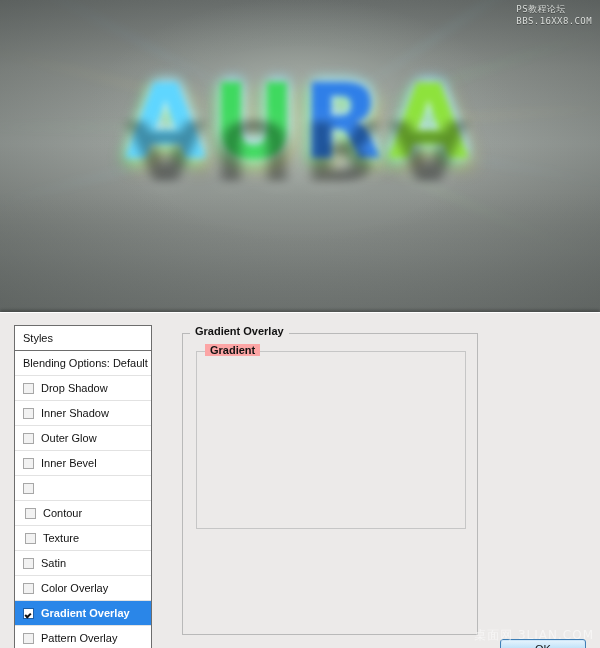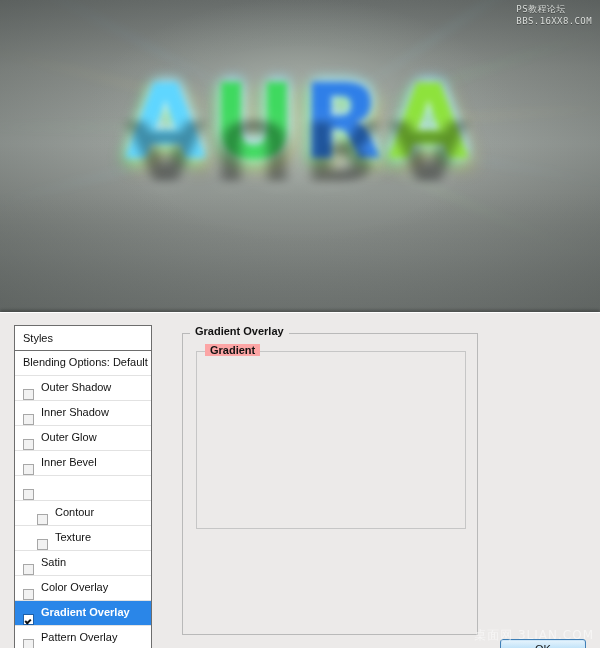--- a/index.html
+++ b/index.html
@@ -102,24 +102,24 @@
   }
   .styles-head{
     height:25px;line-height:25px;padding-left:8px;
     border-bottom:1px solid #6d6d6d;background:#fff;
     font-size:11px;color:#111;box-sizing:border-box;
   }
   .styles-row{
     height:25px;line-height:25px;padding-left:8px;
     border-bottom:1px solid #e2e2e2;box-sizing:border-box;
     font-size:11px;color:#111;white-space:nowrap;
-    display:flex;align-items:flex-end;
+    display:flex;align-items:center;
   }
   .styles-row.blending{font-weight:normal;padding-left:8px;}
-  .styles-row.indent{padding-left:22px;}
+  .styles-row.indent{padding-left:10px;}
   .styles-row.selected{background:#2a86e8;color:#fff;font-weight:bold;}
   .sb{
     width:11px;height:11px;border:1px solid #a7a7a7;background:#f2f2f2;
     display:inline-block;margin-right:7px;box-sizing:border-box;
     position:relative;flex:0 0 auto;
   }
   .styles-row.selected .sb{background:#fff;border-color:#1d5fa8;}
   .sb.on::after{
     content:"";position:absolute;left:1px;top:4px;width:4px;height:2px;
     border-left:2px solid #111;border-bottom:2px solid #111;
@@ -204,21 +204,21 @@
 
   <div id="styles-panel">
     <div class="styles-head">Styles</div>
 
     <div class="styles-row blending">
       <span>Blending Options: Default</span>
     </div>
 
     <div class="styles-row">
       <span class="sb"></span>
-      <span>Outer Shadow</span>
+      <span>Drop Shadow</span>
     </div>
 
     <div class="styles-row">
       <span class="sb"></span>
       <span>Inner Shadow</span>
     </div>
 
     <div class="styles-row">
       <span class="sb"></span>
       <span>Outer Glow</span>

